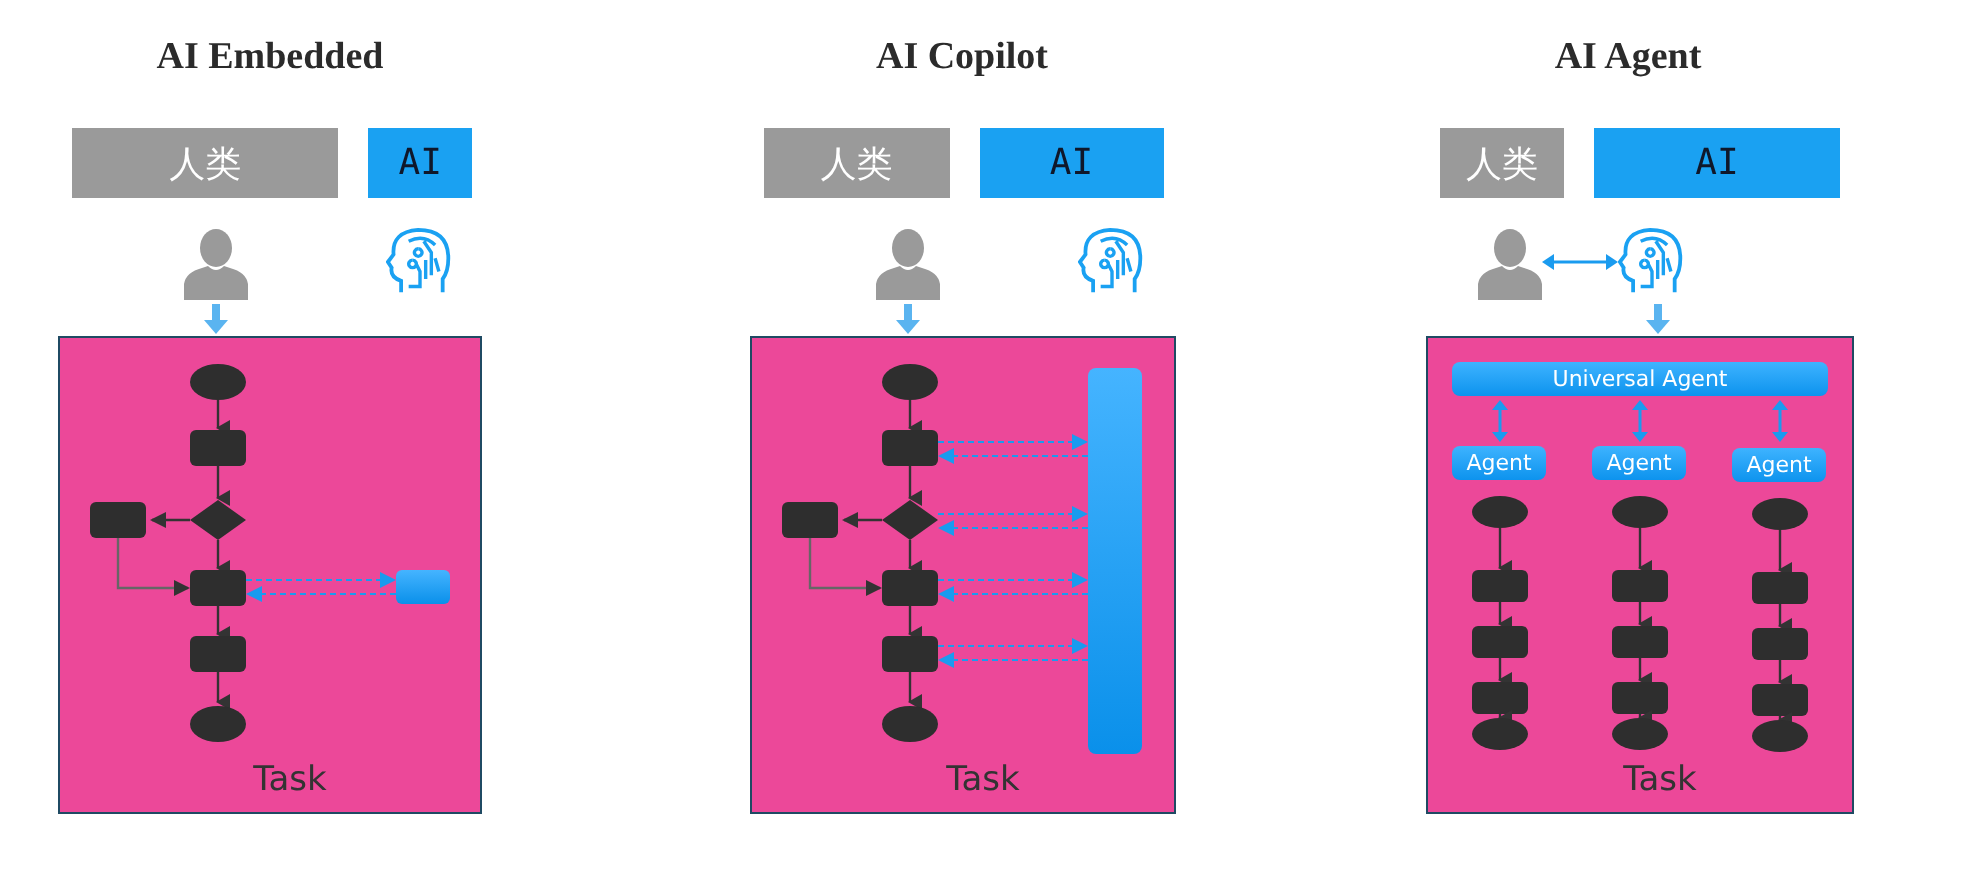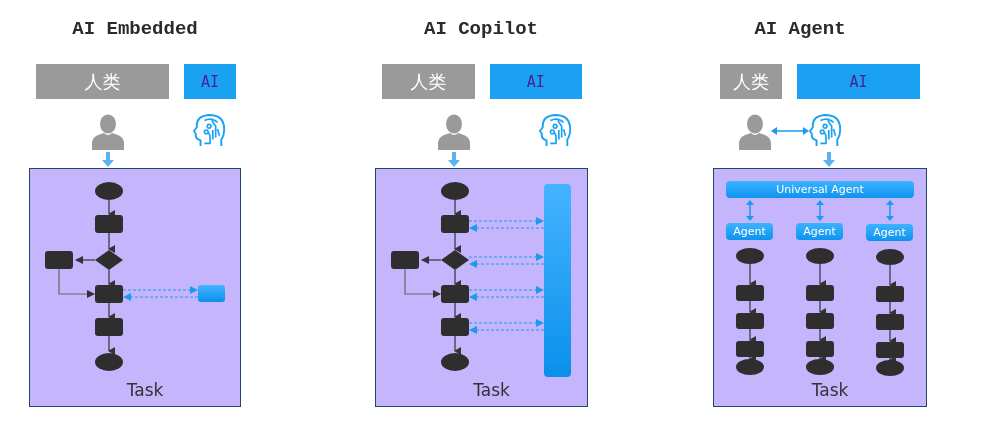--- a/index.html
+++ b/index.html
@@ -1,25 +1,25 @@
 <!DOCTYPE html>
 <html><head>
 <meta charset="utf-8">
 <style>
   html, body { margin: 0; padding: 0; background: #ffffff; }
   body { width: 989px; height: 437px; position: relative; overflow: hidden; font-family: "DejaVu Sans", sans-serif; }
   .title {
-    position: absolute; top: 18px; font-family: Liberation Mono, monospace;
+    position: absolute; top: 18px; font-family: Liberation Serif, serif;
     font-weight: bold; font-size: 19px; color: #2b2b2b; text-align: center; width: 240px;
   }
   .bar { position: absolute; top: 64px; height: 35px; display: flex; gap: 15px; }
   .bar .human { background: #9a9a9a; color: #fff; display: flex; align-items: center; justify-content: center; font-size: 18px; font-family: "DejaVu Sans", sans-serif; }
-  .bar .ai { background: #1aa1f2; color: #4c1d95; display: flex; align-items: center; justify-content: center; font-size: 15px; font-family: "DejaVu Sans Mono", monospace; }
+  .bar .ai { background: #1aa1f2; color: #0f172a; display: flex; align-items: center; justify-content: center; font-size: 18px; font-family: "DejaVu Sans Mono", monospace; }
   .icon { position: absolute; }
-  .panel { position: absolute; top: 168px; height: 239px; background: #c4b5fd; border: 1.5px solid #1f4a63; box-sizing: border-box; }
+  .panel { position: absolute; top: 168px; height: 239px; background: #ec4899; border: 1.5px solid #1f4a63; box-sizing: border-box; }
   .task { position: absolute; bottom: 6px; width: 100%; text-align: center; font-size: 17px; color: #333; font-family: "DejaVu Sans", sans-serif; margin-left: 10px; }
   svg.flow { position: absolute; left: 0; top: 0; }
   .ub { position: absolute; background: linear-gradient(#3eb3ff, #0d93ee); color: #fff; border-radius: 4px; text-align: center; font-size: 11px; font-family: "DejaVu Sans", sans-serif; }
 </style>
 </head>
 <body>
 
 <svg width="0" height="0" style="position:absolute">
   <defs>
     <symbol id="person" viewBox="0 0 34 36">
@@ -121,21 +121,21 @@
     <line x1="79" y1="134" x2="79" y2="148" stroke="#333" stroke-width="1.2" marker-end="url(#arrD)"></line>
     <rect x="65" y="149" width="28" height="18" rx="3" fill="#2e2e2e"></rect>
     <line x1="93" y1="154" x2="167" y2="154" stroke="#1a9bef" stroke-width="1" stroke-dasharray="3,2" marker-end="url(#arrBlue)"></line>
     <line x1="168" y1="161" x2="94" y2="161" stroke="#1a9bef" stroke-width="1" stroke-dasharray="3,2" marker-end="url(#arrBlue)"></line>
     <line x1="79" y1="167" x2="79" y2="182" stroke="#333" stroke-width="1.2" marker-end="url(#arrD)"></line>
     <ellipse cx="79" cy="193" rx="14" ry="9" fill="#2e2e2e"></ellipse>
   </svg>
   <div class="task">Task</div>
 </div>
 
-<div class="title" style="left:680px;">AI Agent</div>
+<div class="title" style="left:694px;">AI Agent</div>
 <div class="bar" style="left:720px; width:200px;">
   <div class="human" style="width:67px;">人类</div>
   <div class="ai" style="width:133px;">AI</div>
 </div>
 <svg class="icon" style="left:738px; top:114px;" width="34" height="36">
     <use href="#person"></use>
   </svg>
 <svg class="icon" style="left:771px; top:126px;" width="38" height="10">
   <line x1="3" y1="5" x2="35" y2="5" stroke="#1a9bef" stroke-width="1.5"></line>
   <path d="M0 5 L6 1 L6 9 Z M38 5 L32 1 L32 9 Z" fill="#1a9bef"></path>

